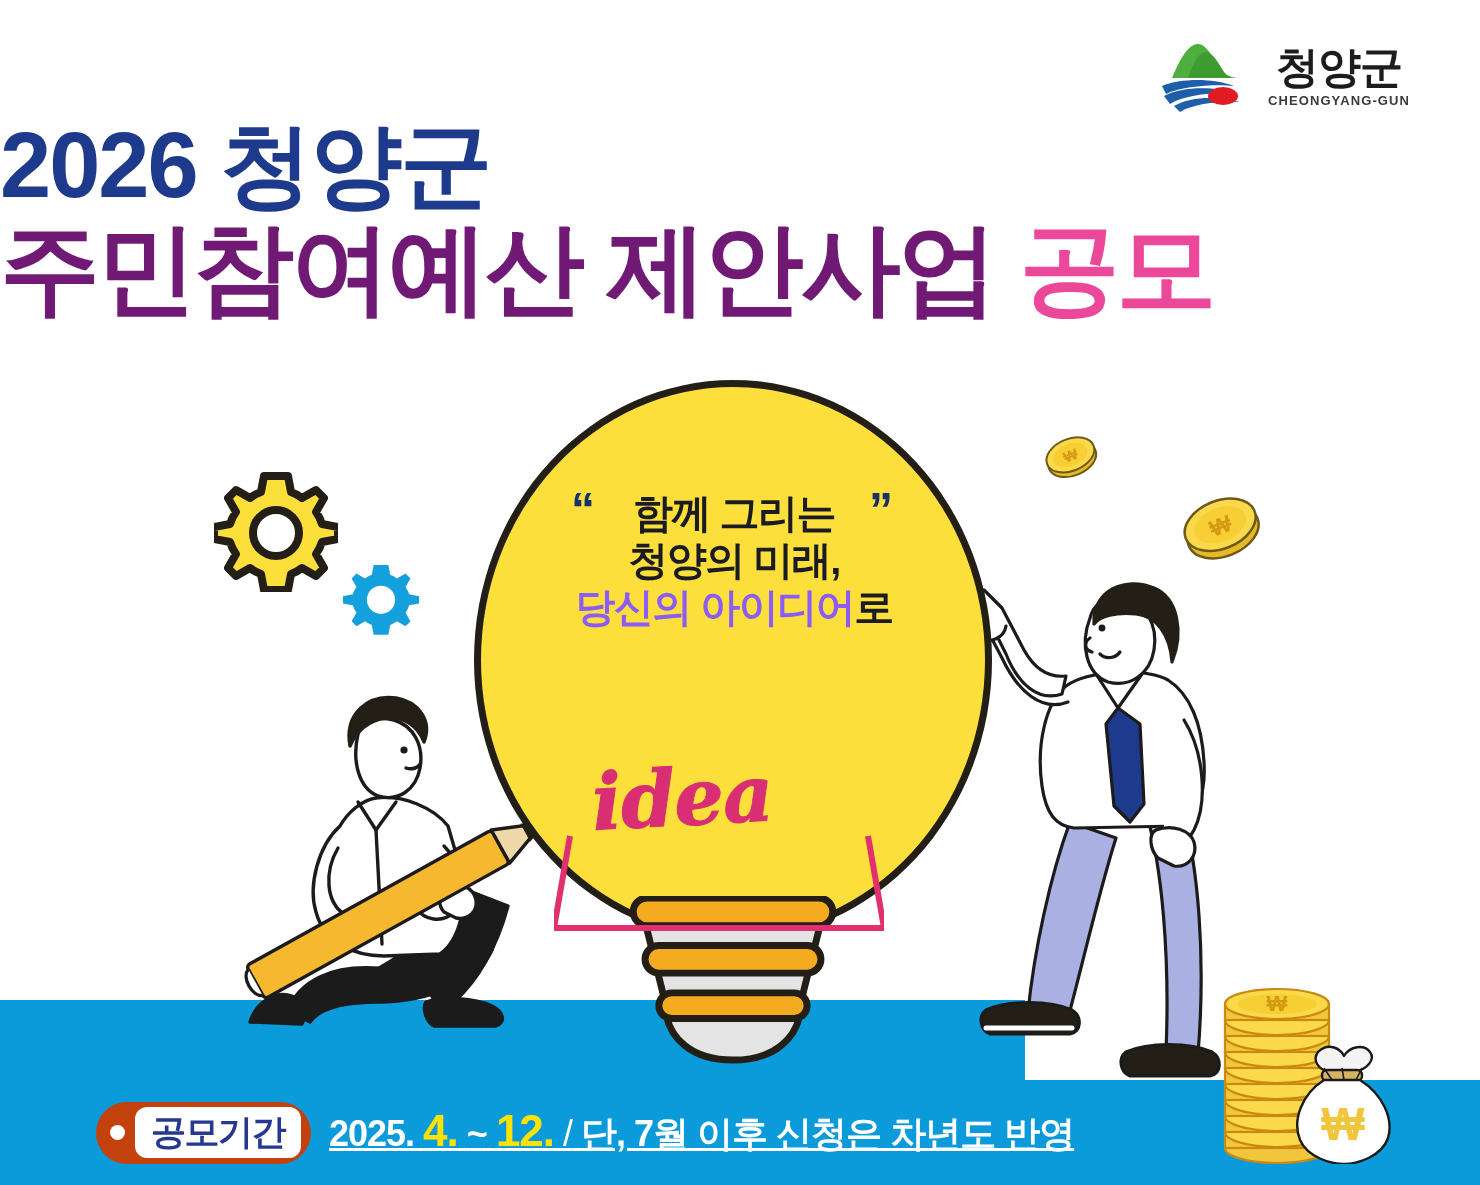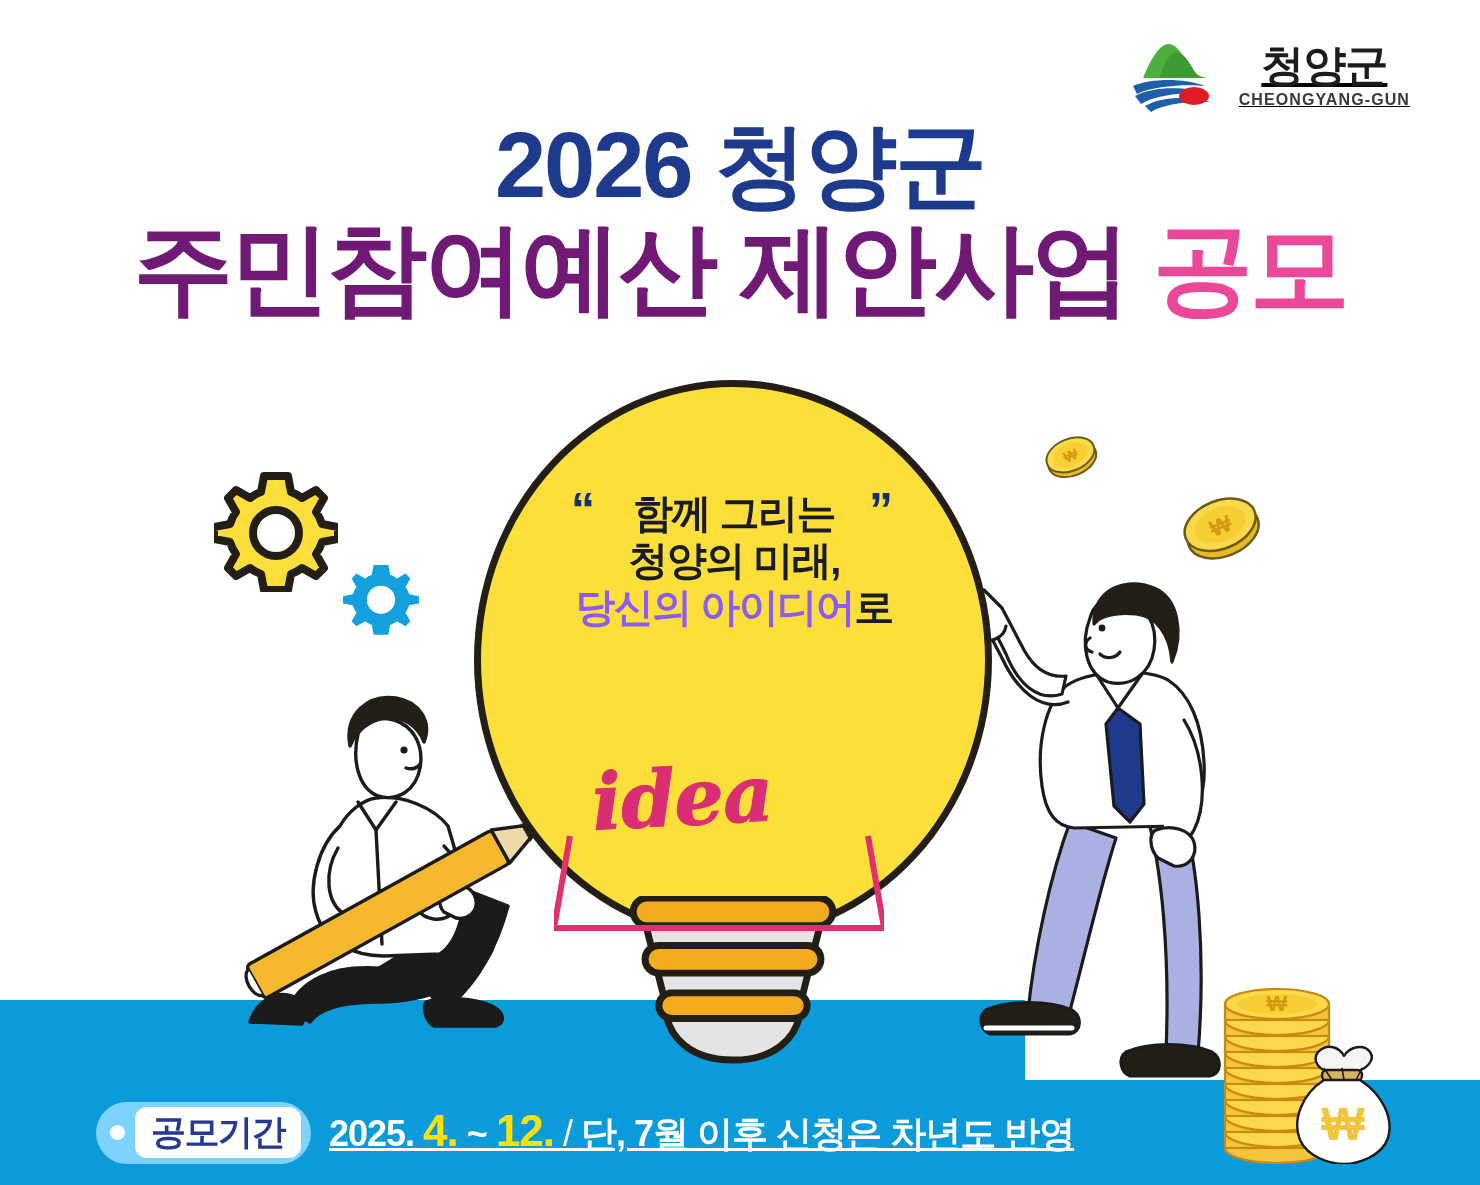--- a/index.html
+++ b/index.html
@@ -15,34 +15,34 @@
     background:#ffffff;
     overflow:hidden;
   }
 
   
   .logo {
     position:absolute; top:34px; right:70px;
     display:flex; align-items:center; gap:14px;
   }
   .logo-mark { width:96px; height:84px; display:block; }
-  .logo-text { display:flex; flex-direction:column; align-items:center; line-height:1;text-decoration:underline; }
+  .logo-text { display:flex; flex-direction:column; align-items:center; line-height:1; }
   .logo-ko {
     font-size:43px; font-weight:700; color:#1c1c1c;
     letter-spacing:-1px;
   }
   .logo-en {
-    font-size:16px; font-weight:700; color:#3a3a3a;
+    font-size:13px; font-weight:700; color:#3a3a3a;
     letter-spacing:1.1px; margin-top:5px;
   }
 
   
   .title-block {
     position:absolute; top:118px; left:0; width:1480px;
-    text-align:center; line-height:1.03;
+    text-align:left; line-height:1.03;
   }
   .title-l1 {
     font-size:92px; font-weight:900; color:#1e3a8c;
     letter-spacing:-2px;
   }
   .title-l2 {
     font-size:100px; font-weight:900; letter-spacing:-3px;
     margin-top:4px; white-space:nowrap;
   }
   .t-purple { color:#701a75; }
@@ -109,21 +109,21 @@
   .money-bag  { position:absolute; left:1288px; top:1038px; }
 
   
   .bottom-bar {
     position:absolute; left:0; top:1080px;
     width:1480px; height:105px;
     display:flex; align-items:center; padding-left:96px;
   }
   .period-tag {
     position:relative; display:flex; align-items:center;
-    height:62px; background:#7dd3fc; border-radius:31px;
+    height:62px; background:#c2410c; border-radius:31px;
     padding:0 10px 0 14px;
   }
   .tag-dot {
     width:15px; height:15px; border-radius:50%;
     background:#ffffff; margin-right:10px; flex:none;
   }
   .tag-inner {
     background:#ffffff; border-radius:12px;
     padding:4px 16px 6px;
     font-size:35px; font-weight:900; color:#26388f;

